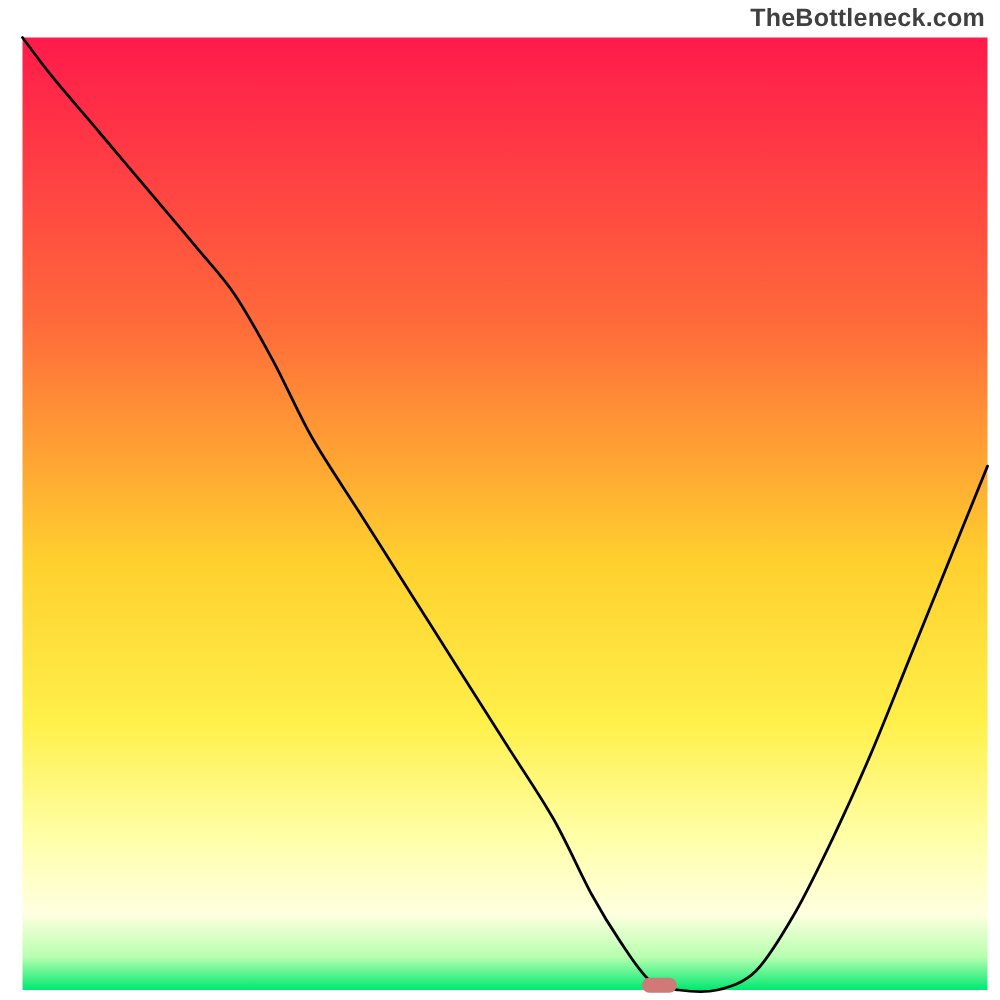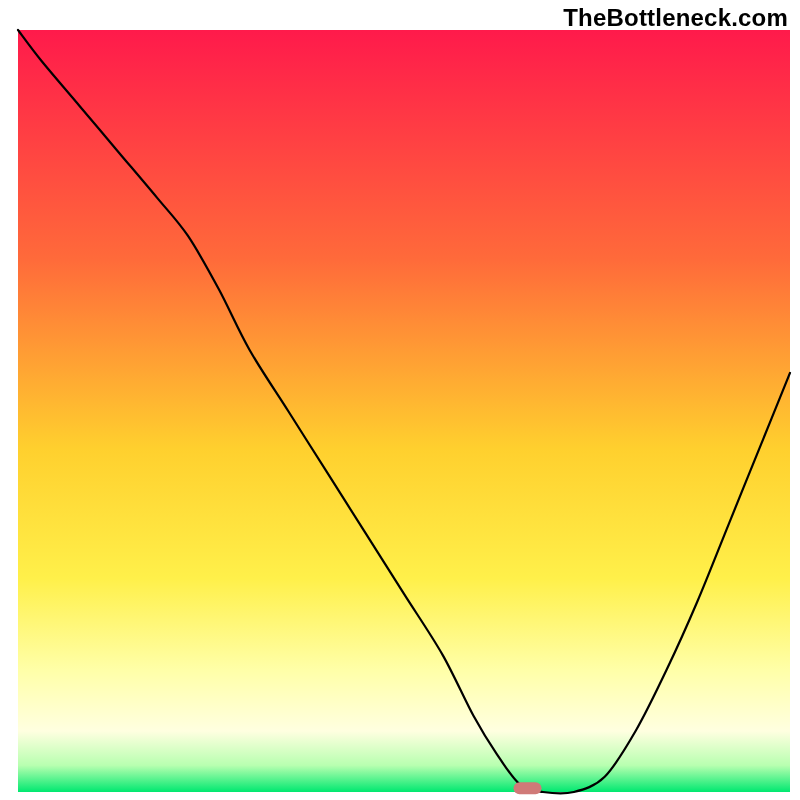--- a/index.html
+++ b/index.html
@@ -14,23 +14,23 @@
   .chart-container {
     position: relative;
     width: 800px;
     height: 800px;
     box-sizing: border-box;
   }
   .watermark {
     position: absolute;
     top: 4px;
     right: 12px;
-    font-size: 24px;
+    font-size: 20px;
     font-weight: 600;
-    color: #000000;
+    color: #404040;
     letter-spacing: 0.2px;
     z-index: 5;
   }
   svg.plot {
     position: absolute;
     top: 0;
     left: 0;
   }
   .curve {
     fill: none;

